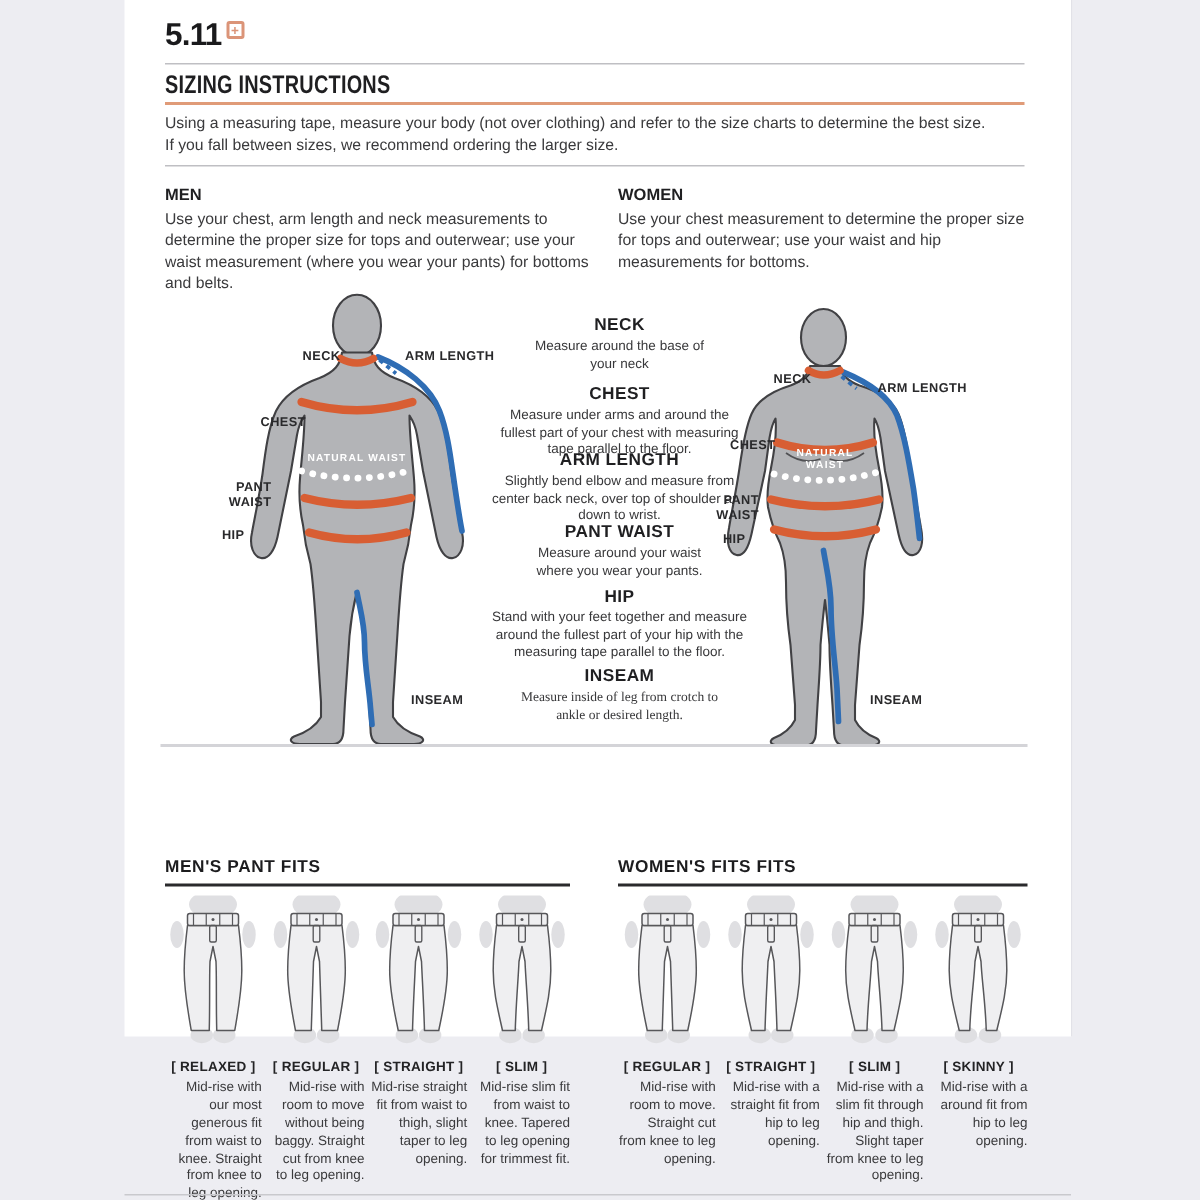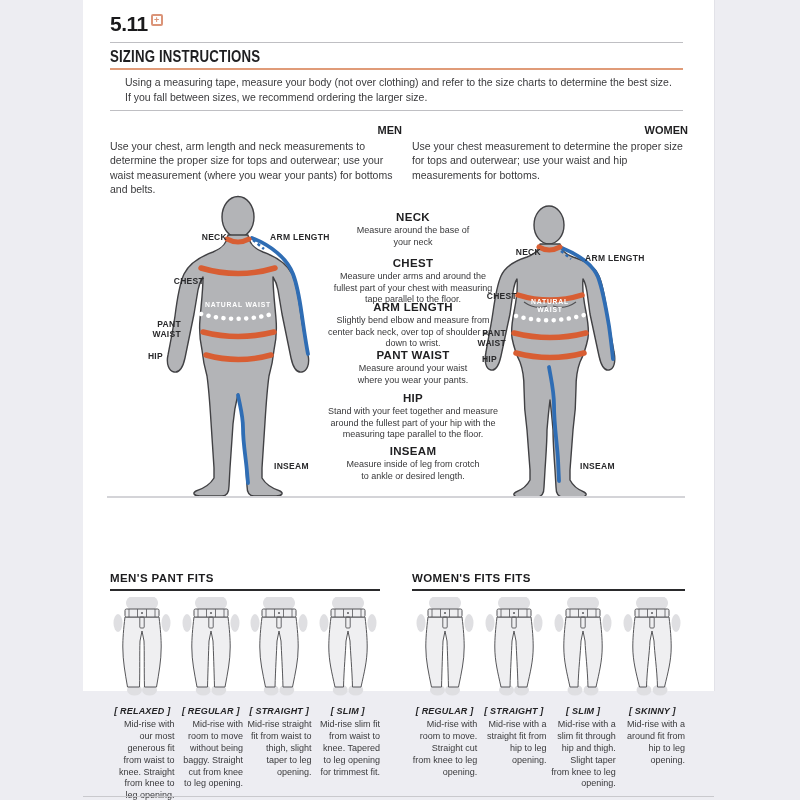--- a/index.html
+++ b/index.html
@@ -11,24 +11,24 @@
   
   .brand-row { left:27px; top:14px; display:flex; align-items:flex-start; }
   .brand-text { font-size:21px; font-weight:800; letter-spacing:-0.5px; color:#1A1A1C; line-height:20px; }
   .brand-mark { display:inline-block; width:12px; height:12px; border:2px solid #DB9478; border-radius:2px; margin-left:3px; margin-top:0;
     color:#DB9478; font-size:9px; font-weight:700; line-height:8px; text-align:center; }
   .rule { height:1px; background:#BFBFC3; left:27px; width:573px; }
   .rule-a { top:42px; } .rule-b { top:110px; }
   .page-title { left:27px; top:47px; font-size:17px; font-weight:700; color:#1F1F21; letter-spacing:0.2px;
     transform:scaleX(0.78); transform-origin:left center; white-space:nowrap; }
   .rule-orange { left:27px; top:68px; width:573px; height:2px; background:#E09B78; }
-  .intro { left:42px; top:75px; width:580px; font-size:10.5px; color:#3A3A3C; line-height:1.45; }
-
-  
-  .col-head { font-size:11px; font-weight:700; color:#1F1F21; margin-bottom:3px;text-align:right; }
+  .intro { left:27px; top:75px; width:580px; font-size:10.5px; color:#3A3A3C; line-height:1.45; }
+
+  
+  .col-head { font-size:11px; font-weight:700; color:#1F1F21; margin-bottom:3px; }
   .col-body { font-size:10.5px; color:#3A3A3C; line-height:1.38; }
   .men-intro { left:27px; top:124px; width:292px; }
   .women-intro { left:329px; top:124px; width:276px; }
 
   
   .figure { width:200px; height:312px; }
   .fig-male { left:54px; top:192px; }
   .fig-female { left:367px; top:192px; }
   .figure svg { position:absolute; left:0; top:0; }
   .fig-label { position:absolute; font-size:8.5px; font-weight:700; color:#29292B; letter-spacing:0.3px; line-height:1.2; }
@@ -44,21 +44,21 @@
 
   
   .fits { top:540px;margin-top:32px; }
   .fits-men { left:27px; width:270px; }
   .fits-women { left:329px; width:273px; }
   .fits-head { font-size:11.5px; font-weight:700; color:#1C1C1E; letter-spacing:0.4px; padding-bottom:5px;
     border-bottom:2px solid #2A2A2C; }
   .fit-row { display:flex; gap:4px; margin-top:6px; }
   .fit { flex:1; text-align:center; }
   .fit svg { display:block; margin:0 auto; }
-  .fit-label { font-size:9px; font-weight:700; color:#232325; margin-top:9px; letter-spacing:0.2px;font-style:italic; }
+  .fit-label { font-size:9px; font-weight:700; color:#232325; margin-top:9px; letter-spacing:0.2px; }
   .fit-desc { font-size:9px; color:#3A3A3C; line-height:1.32; margin-top:3px;text-align:right; }
   .bottom-rule { left:0; top:796px; width:100%; height:1px; background:#C9C9CD; }
 </style>
 </head>
 <body>
 
 <div class="page">
 
   <div class="abs brand-row">
     <span class="brand-text">5.11</span>
@@ -139,21 +139,21 @@
     <div class="def def-3">
       <div class="def-name">PANT WAIST</div>
       <div class="def-desc" style="width:130px;margin:0 auto;">Measure around your waist where you wear your pants.</div>
     </div>
     <div class="def def-4">
       <div class="def-name">HIP</div>
       <div class="def-desc">Stand with your feet together and measure around the fullest part of your hip with the measuring tape parallel to the floor.</div>
     </div>
     <div class="def def-5">
       <div class="def-name">INSEAM</div>
-      <div class="def-desc" style="width:140px;margin:0 auto;">Measure inside of leg from crotch to ankle or desired length.</div>
+      <div class="def-desc" style="width:140px;margin:0 auto;font-family:Liberation Serif, serif;">Measure inside of leg from crotch to ankle or desired length.</div>
     </div>
   </div>
 
   <div class="abs figure fig-female">
     <svg width="200" height="312" viewBox="0 0 200 312">
       <ellipse cx="99" cy="33" rx="15" ry="19" fill="#B3B4B7" stroke="#414144" stroke-width="1.4"></ellipse>
       <path fill="#B3B4B7" stroke="#414144" stroke-width="1.4" stroke-linejoin="round" d="
         M 90 52 C 89 58 85 62 77 65 C 64 69 55 75 51 84 C 47 93 45 106 43 120
         C 41 134 38 148 36 160 C 34 170 36 177 41 178 C 46 179 49 173 51 164
         C 54 150 57 136 60 122 L 63 100 C 64 94 65 90 67 87

